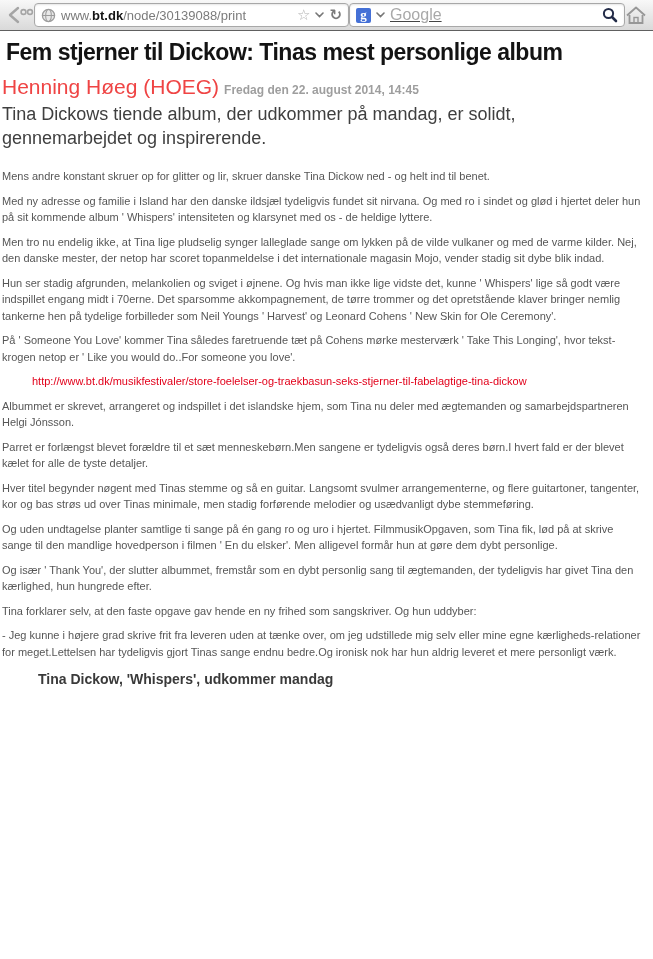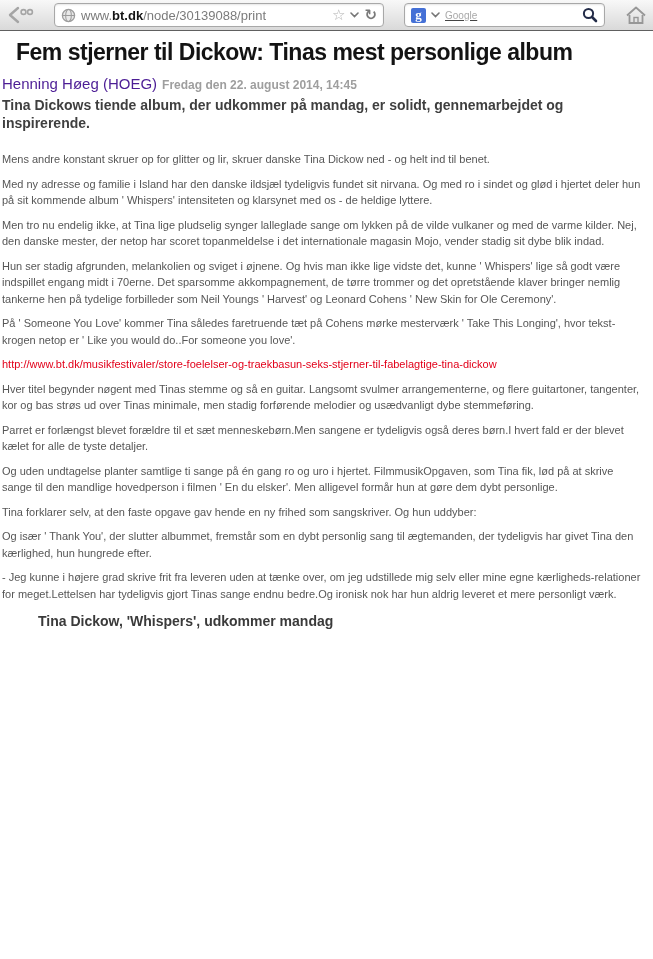--- a/index.html
+++ b/index.html
@@ -6,21 +6,21 @@
   html, body { margin: 0; padding: 0; }
   body {
     width: 653px; height: 959px; overflow: hidden;
     background: #ffffff;
     font-family: "Liberation Sans", sans-serif;
   }
 
   
   .chrome {
     height: 31px; width: 100%;
-    display: flex; align-items: center; gap: 20px;
+    display: flex; align-items: center; gap: 0;
     padding: 0 6px;
     background: linear-gradient(#f8f8f8, #d9d9d9);
     border-bottom: 1px solid #606060;
   }
   .icon-btn { display: flex; align-items: center; justify-content: center; flex: 0 0 auto; cursor: pointer; }
   .pill {
     height: 24px; background: #fff;
     border: 1px solid #a8a8a8; border-radius: 4px;
     display: flex; align-items: center;
     box-shadow: inset 0 1px 2px rgba(0,0,0,0.10);
@@ -34,40 +34,40 @@
   .star-glyph { font-family: "DejaVu Sans", sans-serif; font-size: 15px; color: #b3b3b3; line-height: 1; }
   .reload-glyph { font-family: "DejaVu Sans", sans-serif; font-size: 15px; color: #7a7a7a; line-height: 1; font-weight: bold; }
   .gfav {
     width: 15px; height: 15px; border-radius: 2px;
     background: #4470d6; color: #fff;
     font-family: "Liberation Serif", serif; font-weight: bold;
     font-size: 13px; line-height: 14px; text-align: center; flex: 0 0 auto;
   }
   .search-input {
     border: none; outline: none; flex: 1 1 auto; min-width: 0;
-    font-family: "Liberation Sans", sans-serif; font-size: 10px; color: #444;
+    font-family: "Liberation Sans", sans-serif; font-size: 16px; color: #444;
     background: transparent; padding: 0; text-decoration: underline;
   }
   .search-input::placeholder { color: #a9a9a9; }
 
   
   .article { padding: 6px 8px 0 2px; }
   .page-title {
-    margin: 2px 14px 8px; font-size: 23px; font-weight: bold;
+    margin: 2px 4px 8px; font-size: 23px; font-weight: bold;
     letter-spacing: -0.5px; color: #131313; line-height: 1.2;
   }
   .byline { margin: 0 0 3px; }
-  .author { font-size: 15px; color: #4c1d95; }
+  .author { font-size: 21px; color: #ef4444; }
   .date { font-size: 12px; font-weight: bold; color: #9e9e9e; margin-left: 5px; margin-top: 36px; }
   .lead {
-    font-size: 14px; font-weight: bold; color: #3f3f3f;
+    font-size: 18px; font-weight: normal; color: #3f3f3f;
     line-height: 1.35; margin: 3px 0 18px; max-width: 600px;
   }
   .body-p { font-size: 11px; color: #565656; line-height: 1.5; margin: 0 0 8px; }
-  .article-link { color: #e2001a; text-decoration: none; white-space: nowrap; }
+  .article-link { color: #e2001a; text-decoration: none; white-space: nowrap; margin-left: 30px; }
   .article-footer { font-size: 14px; font-weight: bold; color: #3a3a3a; margin-top: 11px; margin-left: 36px; }
   svg { display: block; }
 </style>
 </head>
 <body>
 
 <div class="chrome">
 
   <div class="icon-btn">
     <span>
@@ -134,21 +134,22 @@
   </div>
 
   <p class="lead">Tina Dickows tiende album, der udkommer på mandag, er solidt, gennemarbejdet og inspirerende.</p>
 
   <p class="body-p">Mens andre konstant skruer op for glitter og lir, skruer danske Tina Dickow ned - og helt ind til benet.</p>
   <p class="body-p">Med ny adresse og familie i Island har den danske ildsjæl tydeligvis fundet sit nirvana. Og med ro i sindet og glød i hjertet deler hun på sit kommende album ' Whispers' intensiteten og klarsynet med os - de heldige lyttere.</p>
   <p class="body-p">Men tro nu endelig ikke, at Tina lige pludselig synger lalleglade sange om lykken på de vilde vulkaner og med de varme kilder. Nej, den danske mester, der netop har scoret topanmeldelse i det internationale magasin Mojo, vender stadig sit dybe blik indad.</p>
   <p class="body-p">Hun ser stadig afgrunden, melankolien og sviget i øjnene. Og hvis man ikke lige vidste det, kunne ' Whispers' lige så godt være indspillet engang midt i 70erne. Det sparsomme akkompagnement, de tørre trommer og det opretstående klaver bringer nemlig tankerne hen på tydelige forbilleder som Neil Youngs ' Harvest' og Leonard Cohens ' New Skin for Ole Ceremony'.</p>
   <p class="body-p">På ' Someone You Love' kommer Tina således faretruende tæt på Cohens mørke mesterværk ' Take This Longing', hvor tekst-krogen netop er ' Like you would do..For someone you love'.</p>
   <p class="body-p"><a href="#" class="article-link">http://www.bt.dk/musikfestivaler/store-foelelser-og-traekbasun-seks-stjerner-til-fabelagtige-tina-dickow</a></p>
+  <p class="body-p">Albummet er skrevet, arrangeret og indspillet i det islandske hjem, som Tina nu deler med ægtemanden og samarbejdspartneren Helgi Jónsson.</p>
+  <p class="body-p">Parret er forlængst blevet forældre til et sæt menneskebørn.Men sangene er tydeligvis også deres børn.I hvert fald er der blevet kælet for alle de tyste detaljer.</p>
   <p class="body-p">Hver titel begynder nøgent med Tinas stemme og så en guitar. Langsomt svulmer arrangementerne, og flere guitartoner, tangenter, kor og bas strøs ud over Tinas minimale, men stadig forførende melodier og usædvanligt dybe stemmeføring.</p>
-  <p class="body-p">Parret er forlængst blevet forældre til et sæt menneskebørn.Men sangene er tydeligvis også deres børn.I hvert fald er der blevet kælet for alle de tyste detaljer.</p>
   <p class="body-p">Og uden undtagelse planter samtlige ti sange på én gang ro og uro i hjertet. FilmmusikOpgaven, som Tina fik, lød på at skrive sange til den mandlige hovedperson i filmen ' En du elsker'. Men alligevel formår hun at gøre dem dybt personlige.</p>
+  <p class="body-p">Og især ' Thank You', der slutter albummet, fremstår som en dybt personlig sang til ægtemanden, der tydeligvis har givet Tina den kærlighed, hun hungrede efter.</p>
   <p class="body-p">Tina forklarer selv, at den faste opgave gav hende en ny frihed som sangskriver. Og hun uddyber:</p>
-  <p class="body-p">Og især ' Thank You', der slutter albummet, fremstår som en dybt personlig sang til ægtemanden, der tydeligvis har givet Tina den kærlighed, hun hungrede efter.</p>
   <p class="body-p">- Jeg kunne i højere grad skrive frit fra leveren uden at tænke over, om jeg udstillede mig selv eller mine egne kærligheds-relationer for meget.Lettelsen har tydeligvis gjort Tinas sange endnu bedre.Og ironisk nok har hun aldrig leveret et mere personligt værk.</p>
 
   <p class="article-footer">Tina Dickow, 'Whispers', udkommer mandag</p>
 </div>
 
 </body></html>

